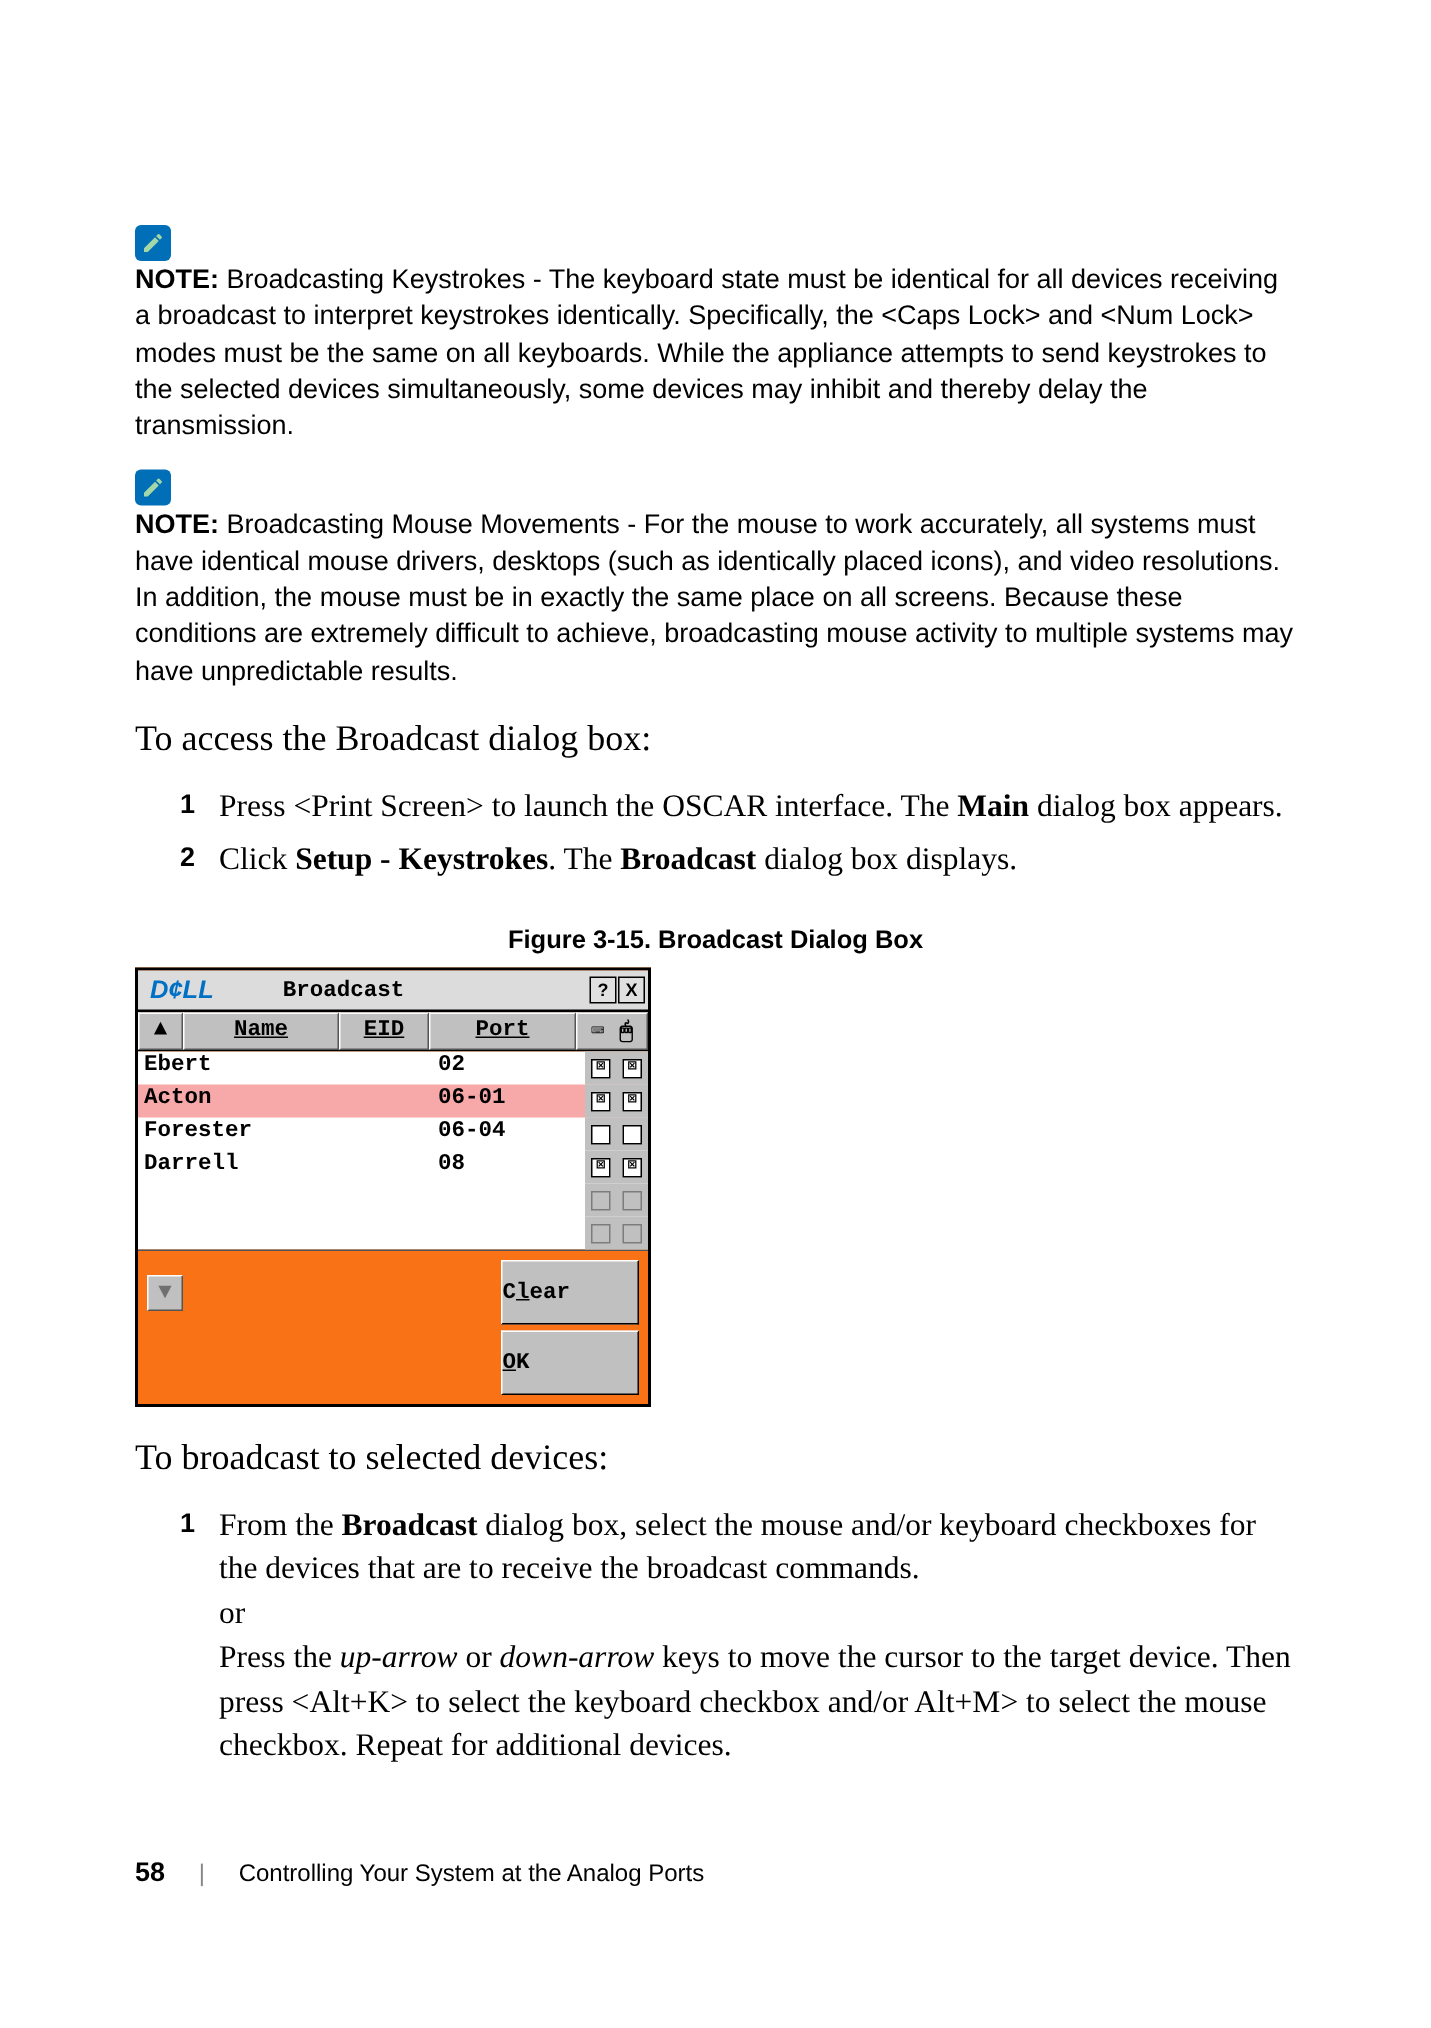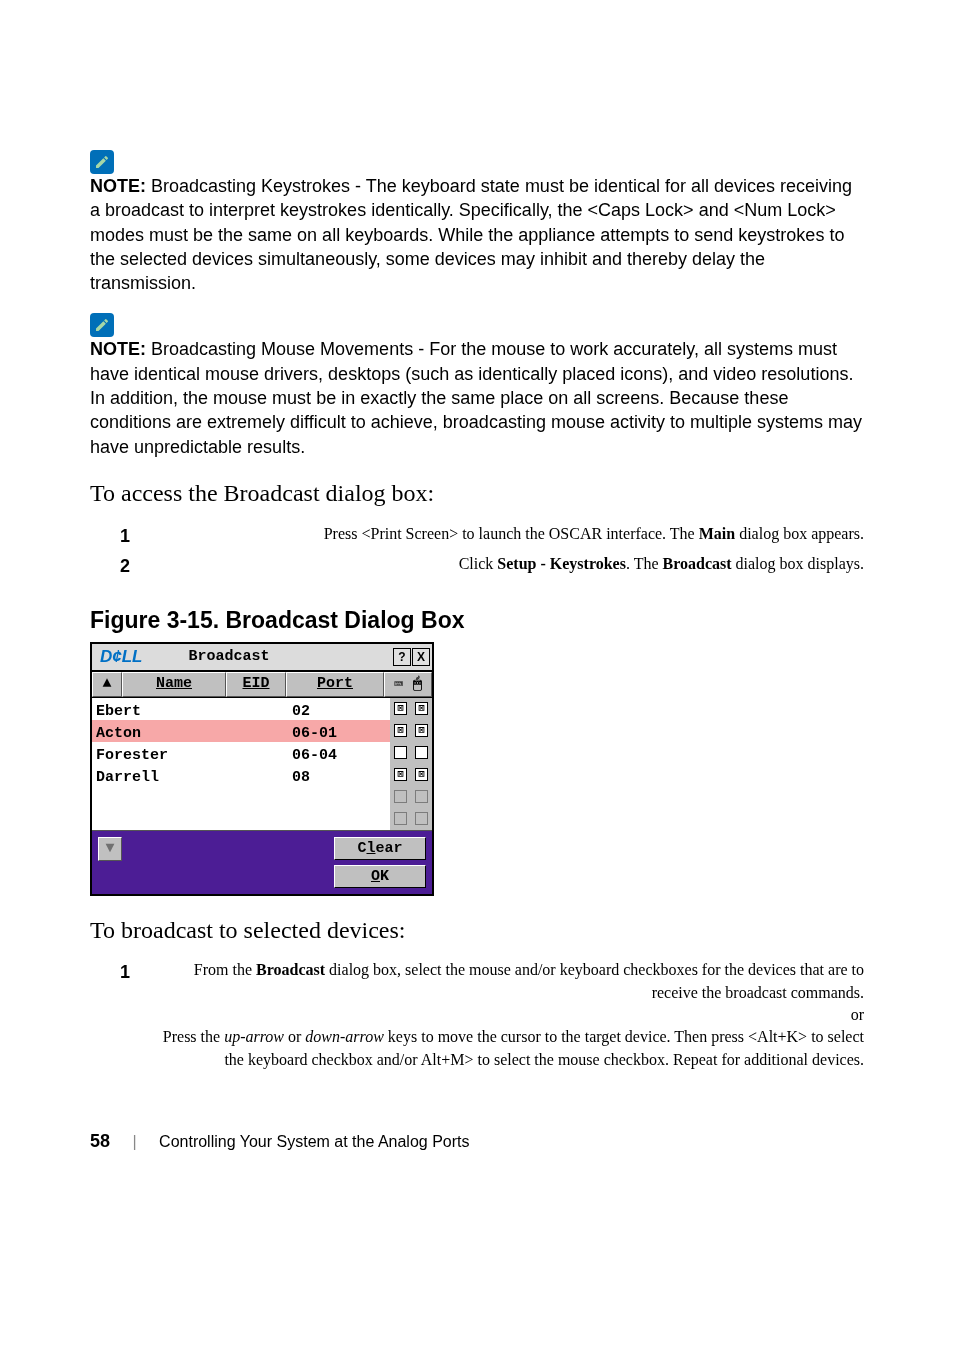--- a/index.html
+++ b/index.html
@@ -55,38 +55,38 @@
   }
   .num {
     font-weight: bold;
     font-size: 18px;
     width: 26px;
     flex-shrink: 0;
     padding-top: 3px;
   }
   .num-content {
     font-family: Georgia, 'Times New Roman', serif;
-    font-size: 16px;
+    font-size: 21px;
     line-height: 1.4;
     flex: 1;
-    text-align: right;
   }
   .bold-serif { font-weight: bold; }
   .italic { font-style: italic; }
   .figure-caption {
     font-weight: bold;
-    font-size: 23px;
+    font-size: 17px;
     margin: 30px 0 8px 0;
+    text-align: center;
   }
 
   
   .dialog {
     width: 340px;
     border: 2px solid #000;
-    background: #4c1d95;
+    background: #f97316;
     font-family: 'Courier New', monospace;
     font-weight: bold;
     font-size: 15px;
     margin-bottom: 18px;
   }
   .dlg-title {
     border-bottom: 2px solid #000;
     display: flex;
     align-items: center;
     background: #dcdcdc;
@@ -138,21 +138,21 @@
   }
   .hcell.arrow { width:20px; }
   .hcell.name { flex: 1; text-decoration: underline; }
   .hcell.eid { width: 50px; text-decoration: underline; }
   .hcell.port { width: 88px; text-decoration: underline; }
   .hcell.icons { width: 38px; display:flex; align-items:center; justify-content:space-around;}
   .dlg-rows { background:#fff; }
   .drow {
     display:flex;
     height:22px;
-    align-items:flex-end;
+    align-items:flex-start;
     border-bottom:0;
   }
   .drow.selected { background:#f7a8a8; }
   .c-name { flex:1; padding-left:4px; }
   .c-port { width:98px; padding-left:2px; }
   .c-checks { width:42px; display:flex; justify-content:space-around; align-items:center; background:#c0c0c0; height:100%; }
   .chk {
     width:11px;
     height:11px;
     border:1px solid #000;
@@ -184,25 +184,25 @@
     border-right-color:#555;
     border-bottom-color:#555;
     background:#c0c0c0;
     display:flex;
     align-items:center;
     justify-content:center;
     color:#707070;
   }
   .dlg-button {
     width:90px;
-    text-align:center;
+    text-align:left;
     border:1px solid #fff;
     border-right-color:#000;
     border-bottom-color:#000;
-    padding:2px 0;
+    padding:12px 0;
     background:#c0c0c0;
   }
   .dlg-button span { text-decoration: underline; }
 
   .page-footer {
     margin-top: 60px;
     font-family: 'Helvetica Neue', Arial, sans-serif;
     font-size: 16px;
   }
   .page-footer .pn { font-weight:bold; font-size:18px; }

